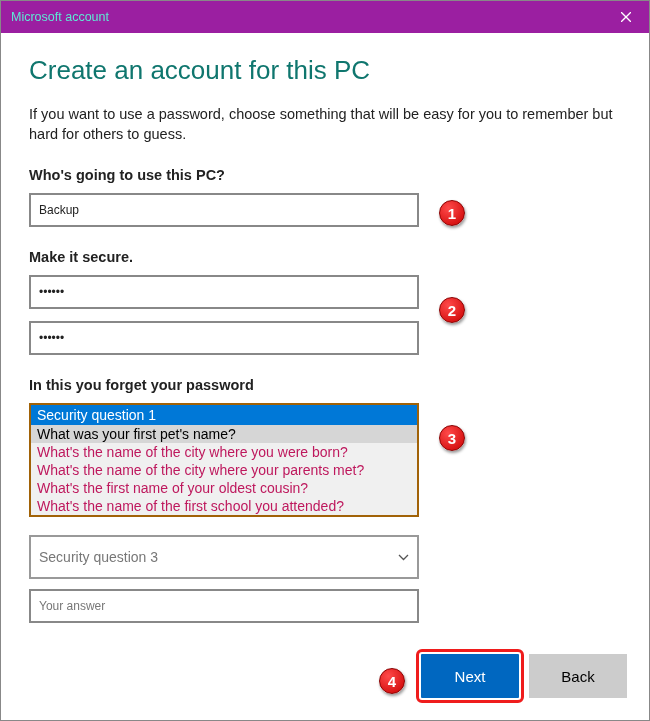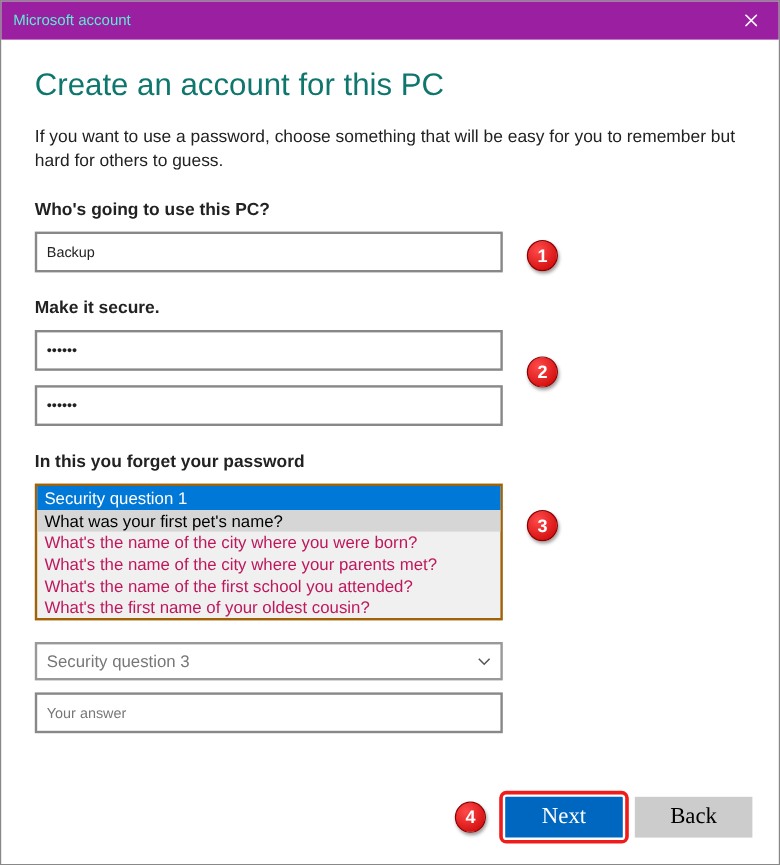--- a/index.html
+++ b/index.html
@@ -93,21 +93,21 @@
       background: #d6d6d6;
       color: #000;
       padding: 1px 6px;
     }
     .dropdown-open .opt {
       padding: 1px 6px;
       color: #be185d;
     }
     .select-closed {
       width: 390px;
-      height: 32px;
+      height: 44px;
       border: 2px solid #999;
       background: #fff;
       display: flex;
       align-items: center;
       justify-content: space-between;
       padding: 0 8px;
       color: #777;
       font-size: 14px;
       margin-bottom: 10px;
     }
@@ -118,24 +118,24 @@
     .buttons {
       position: absolute;
       right: 22px;
       bottom: 22px;
       display: flex;
       gap: 10px;
       align-items: center;
     }
     .btn {
       width: 98px;
-      height: 34px;
+      height: 44px;
       border: none;
-      font-size: 19px;
-      font-family: Liberation Serif, serif;
+      font-size: 15px;
+      font-family: Liberation Sans, sans-serif;
       cursor: pointer;
     }
     .btn-next {
       background: #0067c0;
       color: #fff;
       outline: 3px solid #ef1c1c;
       outline-offset: 2px;
       border-radius: 1px;
     }
     .btn-back {
@@ -187,22 +187,22 @@
   <input class="text-input" type="text" value="••••••" style="">
   <input class="text-input gap-lg" type="text" value="••••••" style="">
 
   <div class="section-label">In this you forget your password</div>
 
   <div class="dropdown-open">
     <div class="sel">Security question 1</div>
     <div class="hover">What was your first pet's name?</div>
     <div class="opt">What's the name of the city where you were born?</div>
     <div class="opt">What's the name of the city where your parents met?</div>
+    <div class="opt">What's the first name of your oldest cousin?</div>
     <div class="opt">What's the name of the first school you attended?</div>
-    <div class="opt">What's the first name of your oldest cousin?</div>
   </div>
 
   <div class="select-closed">
     <span>Security question 3</span>
     <span class="chev">
       <svg width="11" height="7" viewBox="0 0 11 7">
           <path d="M1 1 L5.5 5.5 L10 1" fill="none" stroke="#555" stroke-width="1.3"></path>
         </svg>
     </span>
   </div>

